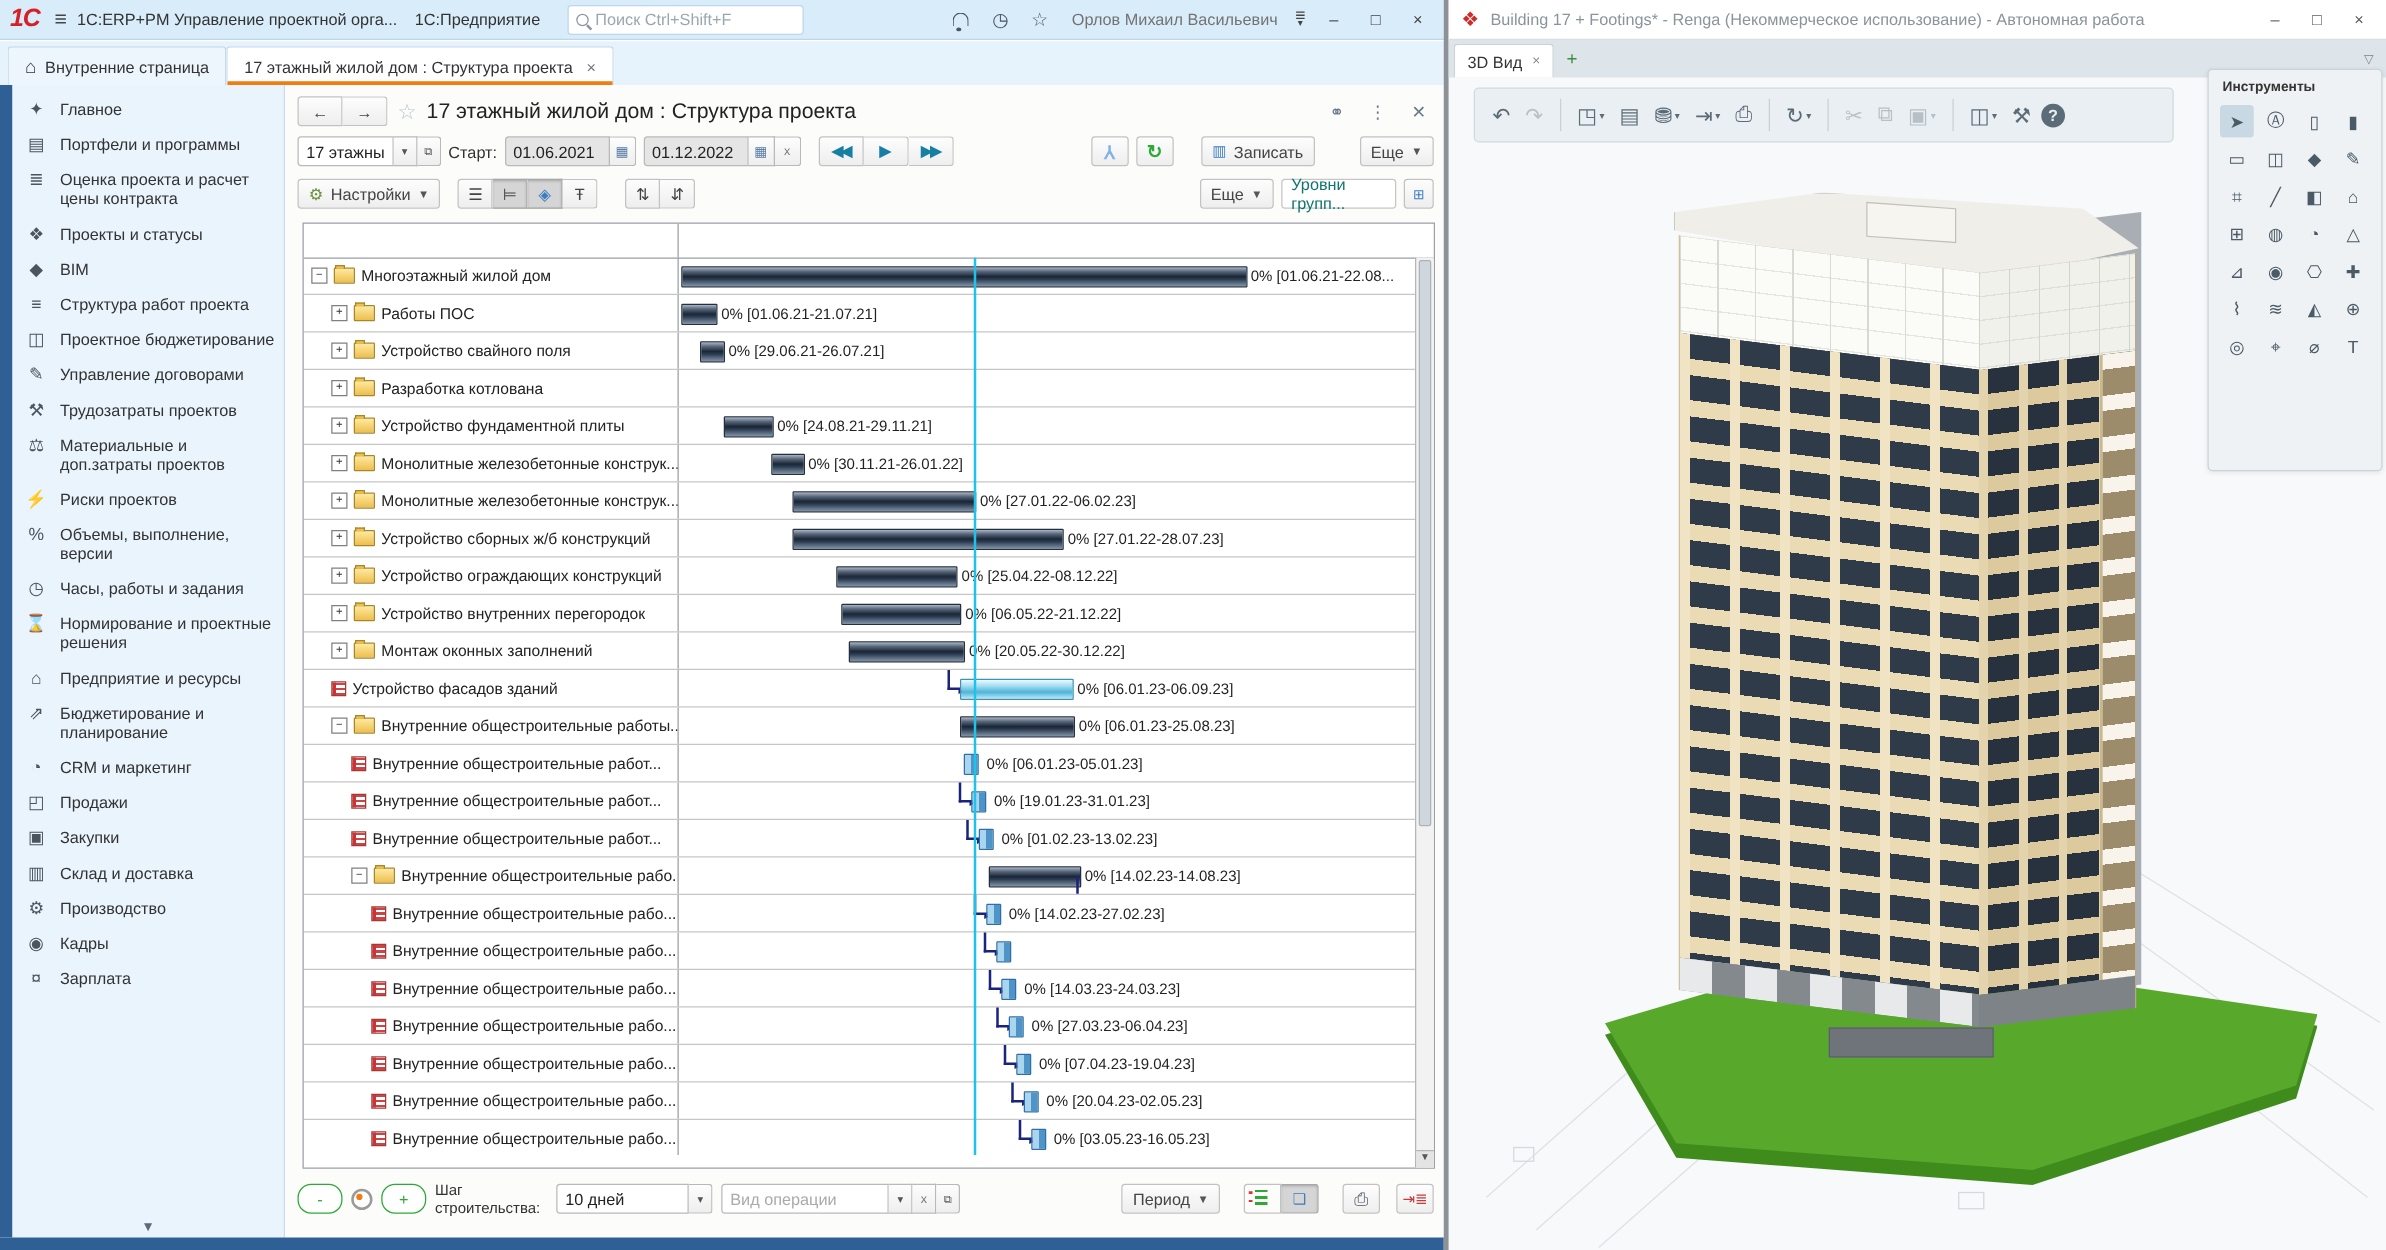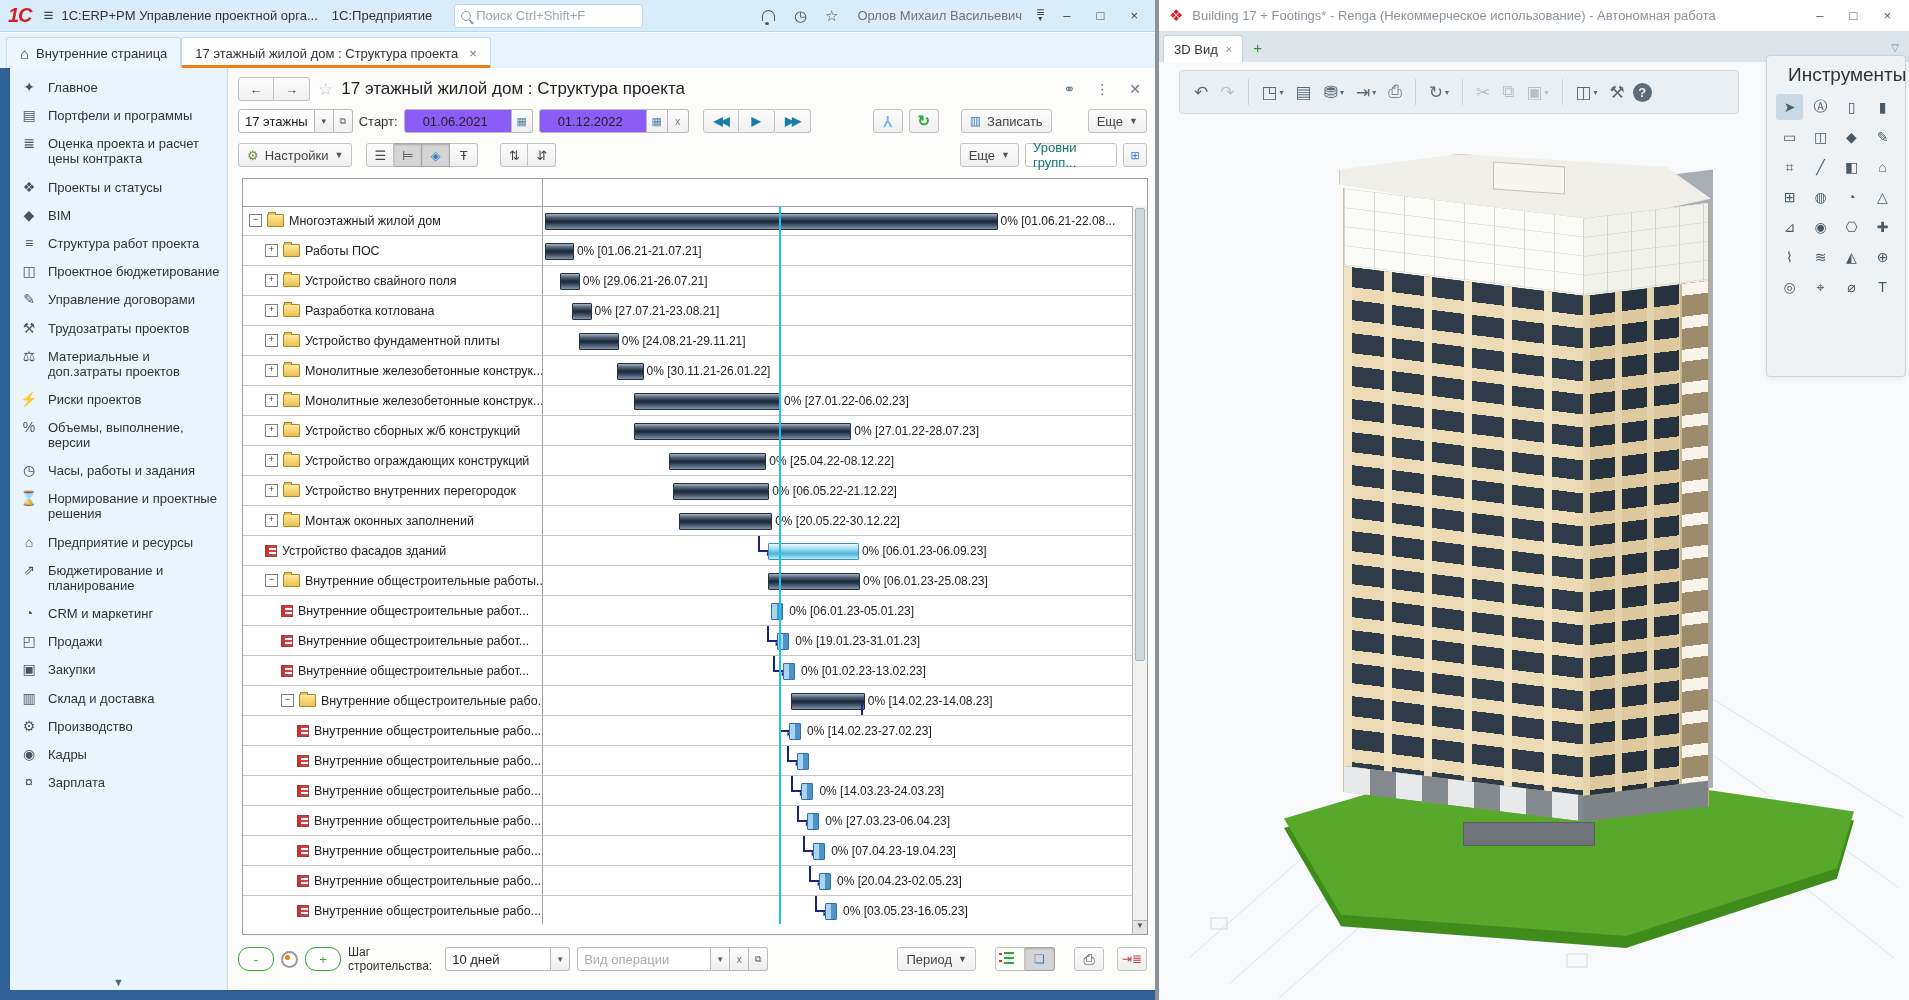--- a/index.html
+++ b/index.html
@@ -50,21 +50,21 @@
   .f-h1{font-size:17px;color:#222;white-space:nowrap;}
   .f-title .sp{flex:1;}
   .f-tic{color:#6a7a88;font-size:14px;padding:0 6px;}
   .f-row2{position:absolute;left:10px;right:8px;top:38px;height:30px;display:flex;align-items:center;gap:6px;}
   .combo{display:flex;height:24px;box-sizing:border-box;}
   .combo .fld{border:1px solid #b9b9b9;background:#fff;display:flex;align-items:center;padding:0 6px;color:#222;border-radius:3px 0 0 3px;}
   .combo .b{border:1px solid #b9b9b9;border-left:none;background:linear-gradient(#fdfdfd,#eee);display:flex;align-items:center;justify-content:center;width:18px;color:#555;font-size:9px;}
   .combo .b:last-child{border-radius:0 3px 3px 0;}
   .lbl{color:#333;}
   .datef{display:flex;height:24px;box-sizing:border-box;}
-  .datef .fld{border:1px solid #b9b9b9;background:#8b5cf6;display:flex;align-items:center;padding:0 18px;width:70px;border-radius:3px 0 0 3px;}
+  .datef .fld{border:1px solid #b9b9b9;background:#e5e5e5;display:flex;align-items:center;padding:0 6px;width:70px;border-radius:3px 0 0 3px;}
   .datef .b{border:1px solid #b9b9b9;border-left:none;background:linear-gradient(#fdfdfd,#eee);width:20px;display:flex;align-items:center;justify-content:center;color:#5b7fa6;font-size:11px;}
   .datef .b:last-child{border-radius:0 3px 3px 0;}
   .teal{color:#177fa3;font-weight:bold;letter-spacing:-2px;font-size:12px;}
   .iconbtn{width:30px;}
   .tree-g{color:#7fb2e8;font-size:15px;font-weight:bold;}
   .refr{color:#2ea836;font-size:15px;font-weight:bold;}
   .saveic{color:#3d7ec2;font-size:12px;margin-right:6px;}
   .more-car{font-size:9px;color:#555;margin-left:6px;}
   .f-row3{position:absolute;left:10px;right:8px;top:72px;height:30px;display:flex;align-items:center;gap:6px;}
   .gear{color:#6d8f3e;margin-right:6px;}
@@ -130,21 +130,21 @@
   .r-filter{margin-left:auto;display:flex;align-items:center;color:#7a858d;font-size:10px;padding-right:10px;}
   .r-toolbar{position:absolute;left:20px;top:70px;width:560px;height:44px;background:#e9eff2;border:1px solid #d2dade;border-radius:4px;
              display:flex;align-items:center;gap:4px;padding:0 10px;box-sizing:border-box;}
   .r-ti{color:#5b6b77;font-size:17px;display:flex;align-items:center;gap:2px;padding:0 4px;}
   .r-ti.dim{opacity:.35;}
   .r-ti .car{font-size:8px;color:#5b6b77;}
   .r-sep{width:1px;height:26px;background:#c8d2d8;margin:0 5px;}
   .r-help{width:19px;height:19px;border-radius:50%;background:#5b6b77;color:#e9eff2;font-size:13px;display:flex;align-items:center;justify-content:center;font-weight:bold;}
   .r-pal{position:absolute;left:607px;top:55px;width:140px;height:322px;background:#eef2f4;border:1px solid #c9d3d9;border-radius:4px;
          box-shadow:0 1px 4px rgba(0,0,0,.08);padding:8px 9px;box-sizing:border-box;}
-  .r-pal h3{margin:0 0 8px 12px;font-size:19px;font-weight:normal;color:#333;}
+  .r-pal h3{margin:0 0 8px 2px;font-size:11px;font-weight:bold;color:#333;}
   .palgrid{display:grid;grid-template-columns:repeat(4,1fr);gap:4px 4px;}
   .palic{height:26px;display:flex;align-items:center;justify-content:center;color:#4a5a66;font-size:14px;border-radius:3px;}
   .palic.sel{background:#c9d9e4;}
   
   .viewport{position:absolute;left:0;top:118px;width:750px;height:882px;overflow:hidden;}
   .lawn-sh{position:absolute;left:125px;top:648px;width:570px;height:182px;background:#3f8c1d;
            clip-path:polygon(36% 0,100% 30%,97% 62%,60% 100%,10% 88%,0 34%);}
   .lawn{position:absolute;left:125px;top:640px;width:570px;height:178px;background:#58a82c;
         clip-path:polygon(36% 0,100% 30%,97% 62%,60% 100%,10% 88%,0 34%);}
   .tower{position:absolute;left:184px;top:58px;width:365px;height:660px;}
@@ -430,24 +430,20 @@
                 <span class="gbar dark" style="left: 2.9%; width: 3%;"></span>
                 <span class="glabel" style="left: calc(5.9% + 5px);">0% [29.06.21-26.07.21]</span>
               </div>
             </div>
             <div class="grow">
               <div class="gname" style="padding-left: 22px;">
                 <span class="exp">+</span>
                 <span class="fold"></span>
                 <span>Разработка котлована</span>
               </div>
-              <div class="gchart">
-                <span class="gbar dark" style="left: 4.9%; width: 3%;"></span>
-                <span class="glabel" style="left: calc(7.9% + 5px);">0% [27.07.21-23.08.21]</span>
-              </div>
             </div>
             <div class="grow">
               <div class="gname" style="padding-left: 22px;">
                 <span class="exp">+</span>
                 <span class="fold"></span>
                 <span>Устройство фундаментной плиты</span>
               </div>
               <div class="gchart">
                 <span class="gbar dark" style="left: 6.1%; width: 6.4%;"></span>
                 <span class="glabel" style="left: calc(12.5% + 5px);">0% [24.08.21-29.11.21]</span>

